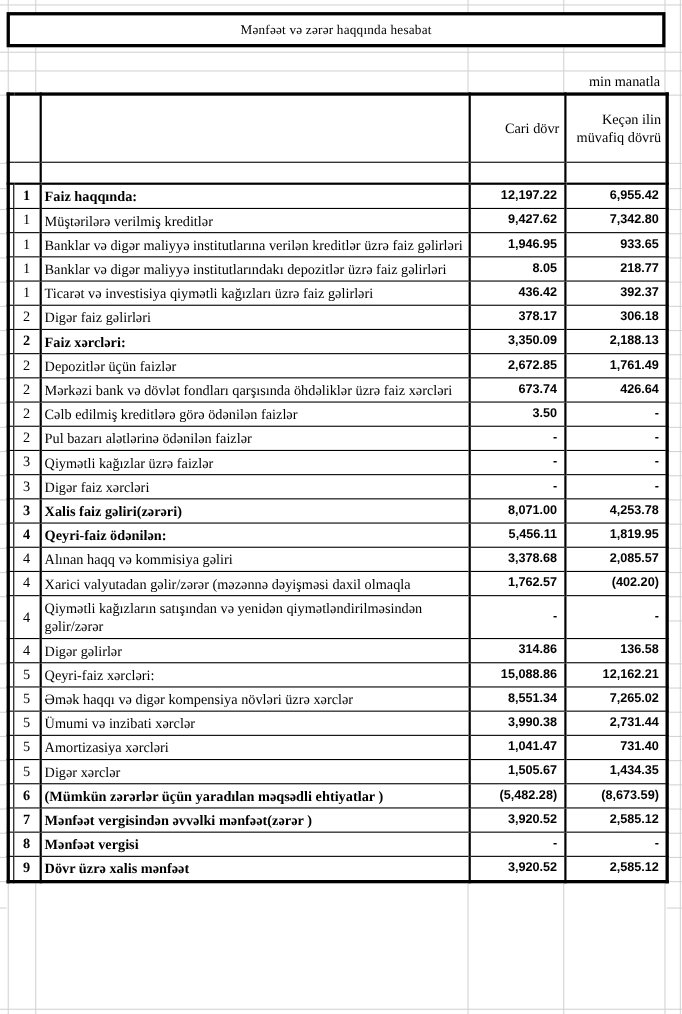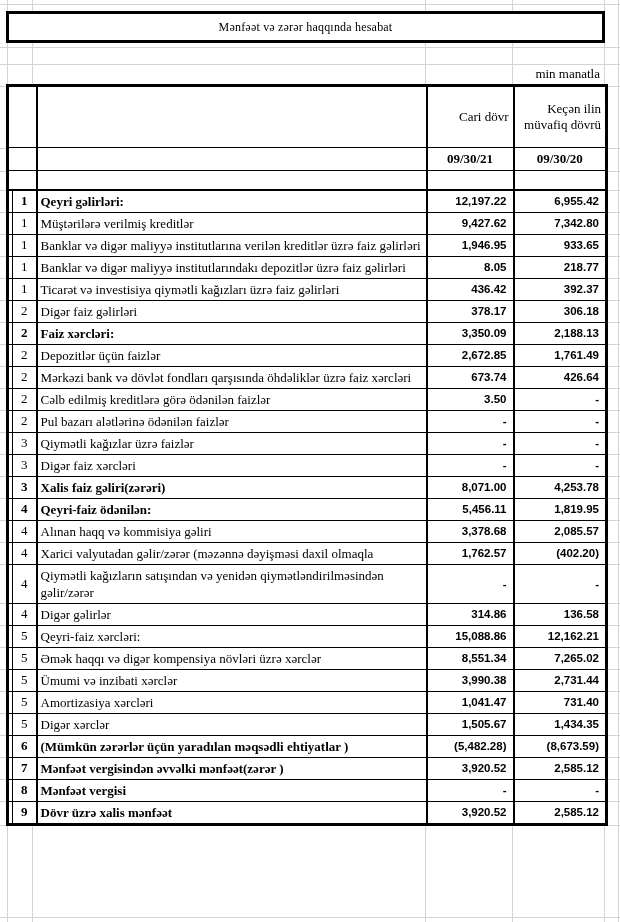--- a/index.html
+++ b/index.html
@@ -162,40 +162,33 @@
         <col class="w-prev">
     </colgroup>
     <tbody>
       <tr class="header-row">
         <td class="c-sp"></td>
         <td class="c-num"></td>
         <td class="c-desc"></td>
         <td class="c-val c-head">Cari dövr</td>
         <td class="c-val c-head">Keçən ilin müvafiq dövrü</td>
       </tr>
-      <tr class="date-row">
-        <td class="c-sp"></td>
-        <td class="c-num"></td>
-        <td class="c-desc"></td>
-        <td class="c-val c-date">09/30/21</td>
-        <td class="c-val c-date">09/30/20</td>
-      </tr>
       <tr class="blank-row">
         <td class="c-sp"></td>
         <td class="c-num"></td>
         <td class="c-desc"></td>
         <td class="c-val"></td>
         <td class="c-val"></td>
       </tr>
     </tbody>
     <tbody id="rows">
         <tr class="data-row bold-row">
     <td class="c-sp"></td>
     <td class="c-num">1</td>
-    <td class="c-desc">Qeyri gəlirləri:</td>
+    <td class="c-desc">Faiz haqqında:</td>
     <td class="c-val">12,197.22</td>
     <td class="c-val">6,955.42</td>
   </tr>
         <tr class="data-row">
     <td class="c-sp"></td>
     <td class="c-num">1</td>
     <td class="c-desc">Müştərilərə verilmiş kreditlər</td>
     <td class="c-val">9,427.62</td>
     <td class="c-val">7,342.80</td>
   </tr>

